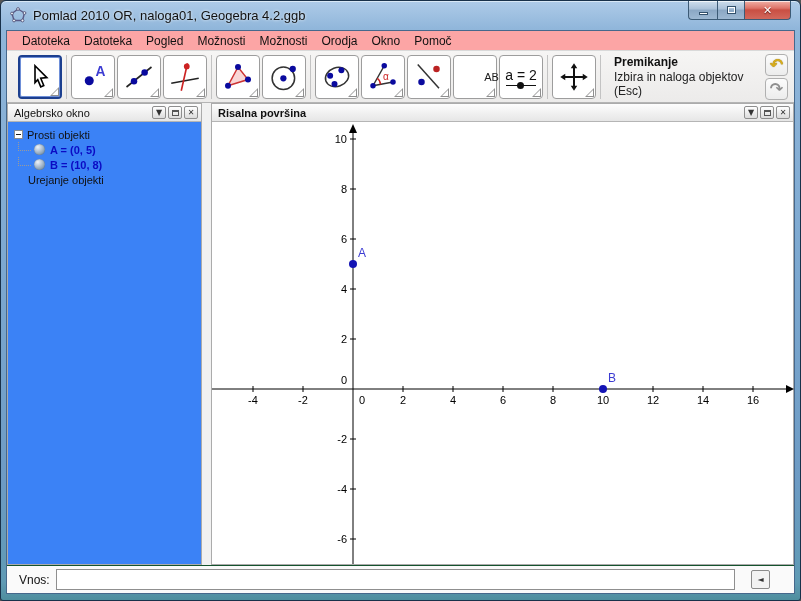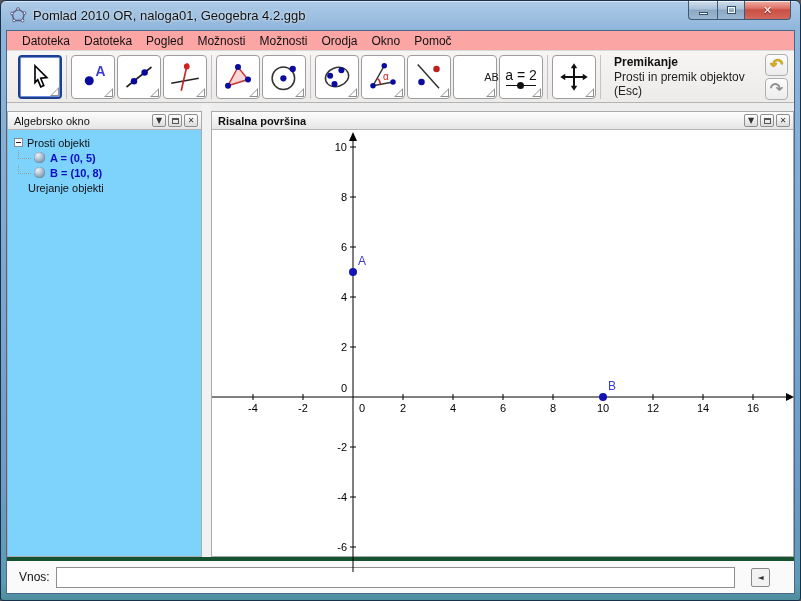--- a/index.html
+++ b/index.html
@@ -56,21 +56,21 @@
   .active-tool .name{font-size:12px;font-weight:bold;color:#111;}
   .active-tool .desc{font-size:12px;color:#222;margin-top:1px;}
   .undo-redo{display:flex;flex-direction:column;margin-left:4px;}
   .ur-btn{width:23px;height:22px;border:1px solid #b0b0b0;border-radius:4px;background:linear-gradient(180deg,#fcfcfc,#ececec);
     display:flex;align-items:center;justify-content:center;margin:1px 0;font-family:"DejaVu Sans",sans-serif;font-size:16px;font-weight:bold;line-height:1;}
   .undo-glyph{color:#d8ad1c;text-shadow:0 0 1px #7a5e00;}
   .redo-glyph{color:#8f8f8f;}
 
   
   .workspace{flex:1;display:flex;min-height:0;background:#ededed;}
-  .panel{display:flex;flex-direction:column;border:1px solid #ababab;background:#7dd3fc;min-height:0;margin-top:8px;}
+  .panel{display:flex;flex-direction:column;border:1px solid #ababab;background:#3b82f6;min-height:0;}
   .algebra{width:195px;flex:none;}
   .splitter{width:9px;flex:none;background:#f1f1f1;}
   .graphics{flex:1;}
   .panel-header{height:18px;background:linear-gradient(180deg,#fdfdfd,#e6e6e6);border-bottom:1px solid #b5b5b5;
     display:flex;align-items:center;padding:0 3px 0 6px;flex:none;}
   .panel-title{font-size:11px;color:#111;flex:1;white-space:nowrap;overflow:hidden;}
   .panel-title.bold{font-weight:bold;}
   .ph-btn{width:14px;height:13px;border:1px solid #8e8e8e;border-radius:2px;background:linear-gradient(180deg,#fff,#dcdcdc);
     display:flex;align-items:center;justify-content:center;margin-left:2px;font-size:8px;color:#333;line-height:1;flex:none;font-family:"DejaVu Sans",sans-serif;}
   .ph-restore{width:7px;height:6px;border:1px solid #555;border-top-width:2px;}
@@ -89,21 +89,21 @@
   .obj-label{font-weight:bold;white-space:nowrap;}
   .indent{width:14px;flex:none;}
 
   
   .canvas{flex:1;position:relative;background:#fff;min-height:0;}
   .canvas svg{position:absolute;left:0;top:0;}
   .axis-label{font-size:11px;fill:#000;font-family:"Liberation Sans",sans-serif;}
   .point-label{font-size:12px;font-family:"Liberation Sans",sans-serif;}
 
   
-  .inputbar{height:36px;background:#fafafa;border-top:4px solid #14532d;display:flex;align-items:center;
+  .inputbar{height:28px;background:#fafafa;border-top:1px solid #14532d;display:flex;align-items:center;
     padding:0 24px 0 12px;flex:none;}
   .input-label{font-size:12px;color:#111;margin-right:6px;white-space:nowrap;}
   .vnos-input{flex:1;height:21px;border:1px solid #8f8f8f;background:#fff;font-size:12px;padding:0 4px;
     font-family:"Liberation Sans",sans-serif;outline:none;}
   .input-toggle{width:19px;height:19px;margin-left:16px;border:1px solid #8a8a8a;border-radius:2px;background:#f2f2f2;
     display:flex;align-items:center;justify-content:center;font-size:8px;color:#333;flex:none;font-family:"DejaVu Sans",sans-serif;}
 </style>
 </head>
 <body>
 
@@ -278,21 +278,21 @@
           <polygon points="23,12 19,9.4 19,14.6" fill="#111"></polygon>
         </svg>
         <div class="dd-outer"></div>
             <div class="dd-inner"></div>
       </div>
 
       <div class="tsep"></div>
 
       <div class="active-tool">
         <span class="name">Premikanje</span>
-        <span class="desc">Prosti in premik objektov (Esc)</span>
+        <span class="desc">Izbira in naloga objektov (Esc)</span>
       </div>
 
       <div class="undo-redo">
         <div class="ur-btn">
               <span class="undo-glyph">↶</span>
             </div>
         <div class="ur-btn">
               <span class="redo-glyph">↷</span>
             </div>
       </div>

